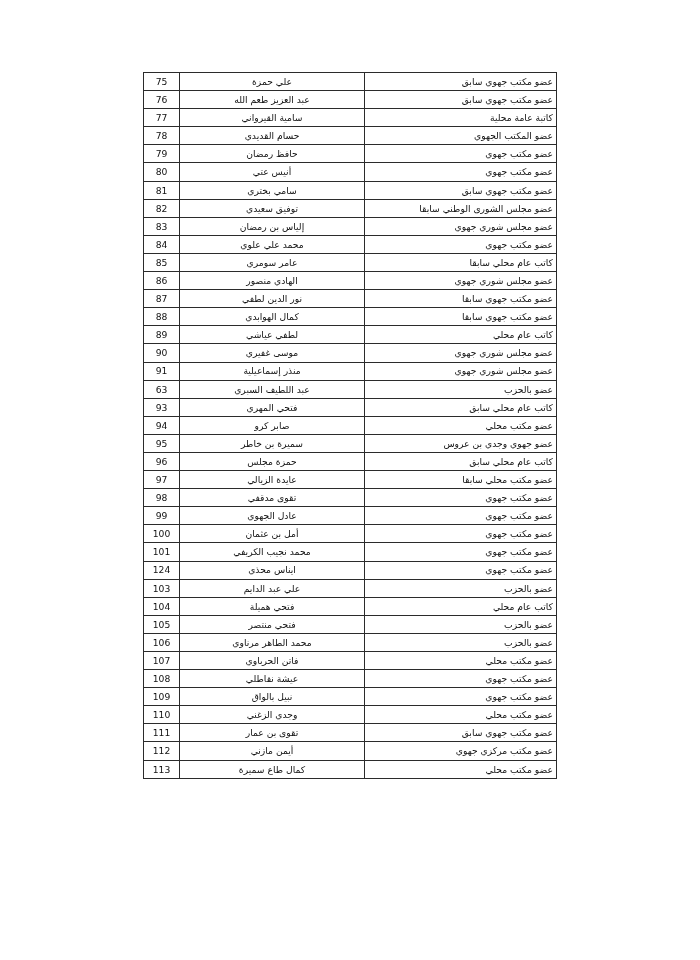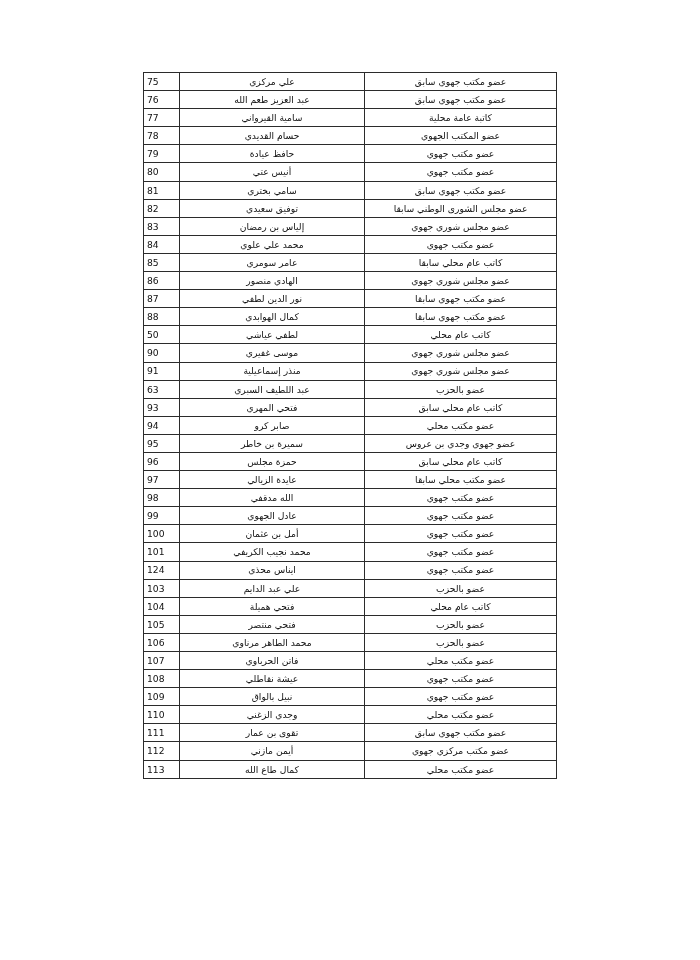--- a/index.html
+++ b/index.html
@@ -37,63 +37,63 @@
     font-size: 9.2px;
     line-height: 1;
     height: 17.1px;
     padding: 0 3px;
     color: #101010;
     white-space: nowrap;
     overflow: hidden;
   }
   td.c-num {
     width: 29px;
-    text-align: left;
+    text-align: center;
     direction: ltr;
     font-size: 9.4px;
   }
   td.c-name {
     width: 178px;
     text-align: center;
   }
   td.c-role {
     width: 185px;
-    text-align: center;
+    text-align: right;
   }
 </style>
 </head>
 <body>
 
 <div class="page">
   <div class="table-wrap">
     <table class="roster">
       <tbody>
           <tr>
             <td class="c-role">عضو مكتب جهوي سابق</td>
-            <td class="c-name">علي مركزي</td>
+            <td class="c-name">علي حمزة</td>
             <td class="c-num">75</td>
           </tr>
           <tr>
             <td class="c-role">عضو مكتب جهوي سابق</td>
             <td class="c-name">عبد العزيز طعم الله</td>
             <td class="c-num">76</td>
           </tr>
           <tr>
             <td class="c-role">كاتبة عامة محلية</td>
             <td class="c-name">سامية القيرواني</td>
             <td class="c-num">77</td>
           </tr>
           <tr>
             <td class="c-role">عضو المكتب الجهوي</td>
             <td class="c-name">حسام القديدي</td>
             <td class="c-num">78</td>
           </tr>
           <tr>
             <td class="c-role">عضو مكتب جهوي</td>
-            <td class="c-name">حافظ عيادة</td>
+            <td class="c-name">حافظ رمضان</td>
             <td class="c-num">79</td>
           </tr>
           <tr>
             <td class="c-role">عضو مكتب جهوي</td>
             <td class="c-name">أنيس عتي</td>
             <td class="c-num">80</td>
           </tr>
           <tr>
             <td class="c-role">عضو مكتب جهوي سابق</td>
             <td class="c-name">سامي بختري</td>
@@ -130,21 +130,21 @@
             <td class="c-num">87</td>
           </tr>
           <tr>
             <td class="c-role">عضو مكتب جهوي سابقا</td>
             <td class="c-name">كمال الهوابدي</td>
             <td class="c-num">88</td>
           </tr>
           <tr>
             <td class="c-role">كاتب عام محلي</td>
             <td class="c-name">لطفي عياشي</td>
-            <td class="c-num">50</td>
+            <td class="c-num">89</td>
           </tr>
           <tr>
             <td class="c-role">عضو مجلس شوري جهوي</td>
             <td class="c-name">موسى غفيري</td>
             <td class="c-num">90</td>
           </tr>
           <tr>
             <td class="c-role">عضو مجلس شوري جهوي</td>
             <td class="c-name">منذر إسماعيلية</td>
             <td class="c-num">91</td>
@@ -174,21 +174,21 @@
             <td class="c-name">حمزة مجلس</td>
             <td class="c-num">96</td>
           </tr>
           <tr>
             <td class="c-role">عضو مكتب محلي سابقا</td>
             <td class="c-name">عايدة الزيالي</td>
             <td class="c-num">97</td>
           </tr>
           <tr>
             <td class="c-role">عضو مكتب جهوي</td>
-            <td class="c-name">الله مدقفي</td>
+            <td class="c-name">تقوى مدقفي</td>
             <td class="c-num">98</td>
           </tr>
           <tr>
             <td class="c-role">عضو مكتب جهوي</td>
             <td class="c-name">عادل الجهوي</td>
             <td class="c-num">99</td>
           </tr>
           <tr>
             <td class="c-role">عضو مكتب جهوي</td>
             <td class="c-name">أمل بن عثمان</td>
@@ -249,19 +249,19 @@
             <td class="c-name">تقوى بن عمار</td>
             <td class="c-num">111</td>
           </tr>
           <tr>
             <td class="c-role">عضو مكتب مركزي جهوي</td>
             <td class="c-name">أيمن مازني</td>
             <td class="c-num">112</td>
           </tr>
           <tr>
             <td class="c-role">عضو مكتب محلي</td>
-            <td class="c-name">كمال طاع الله</td>
+            <td class="c-name">كمال طاع سميرة</td>
             <td class="c-num">113</td>
           </tr>
         </tbody>
     </table>
   </div>
 </div>
 
 </body></html>

